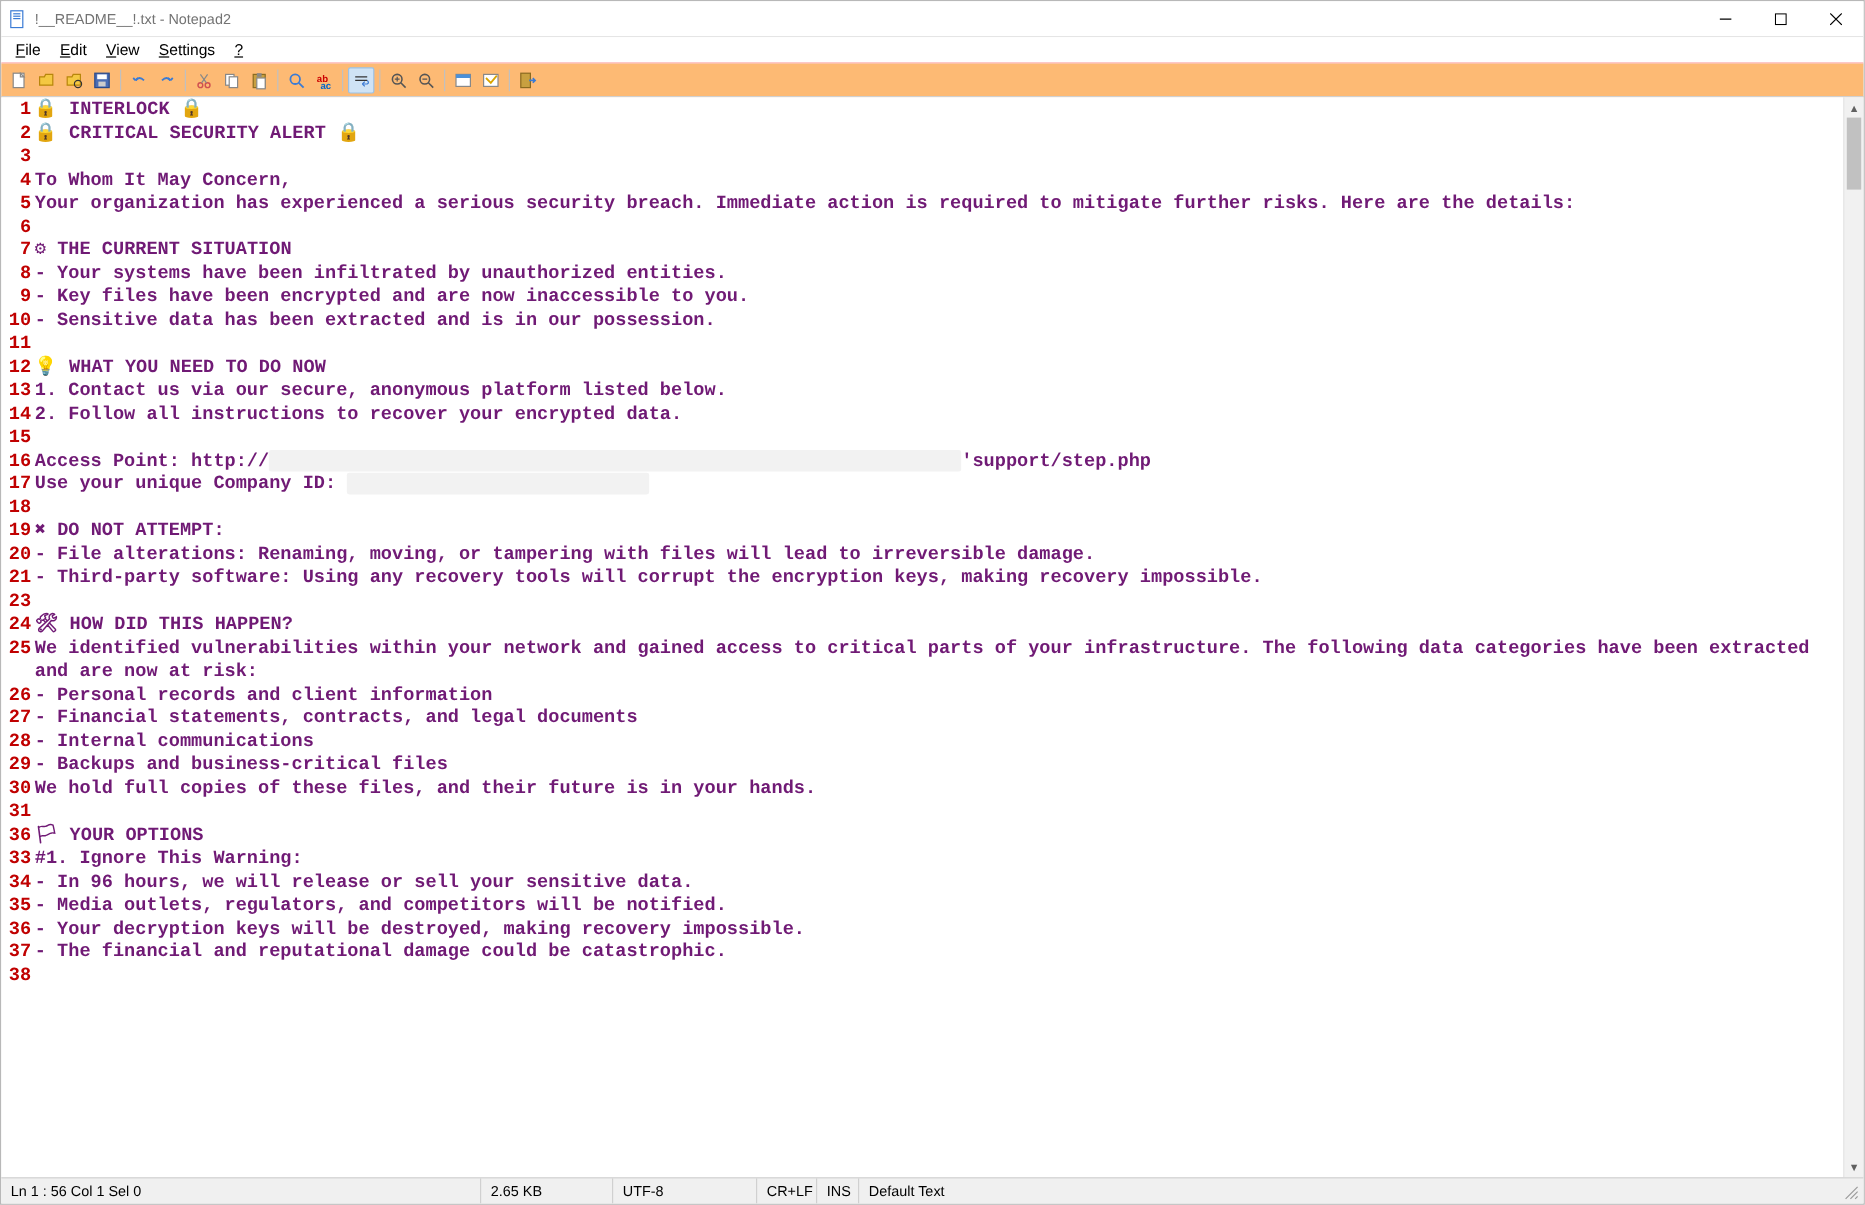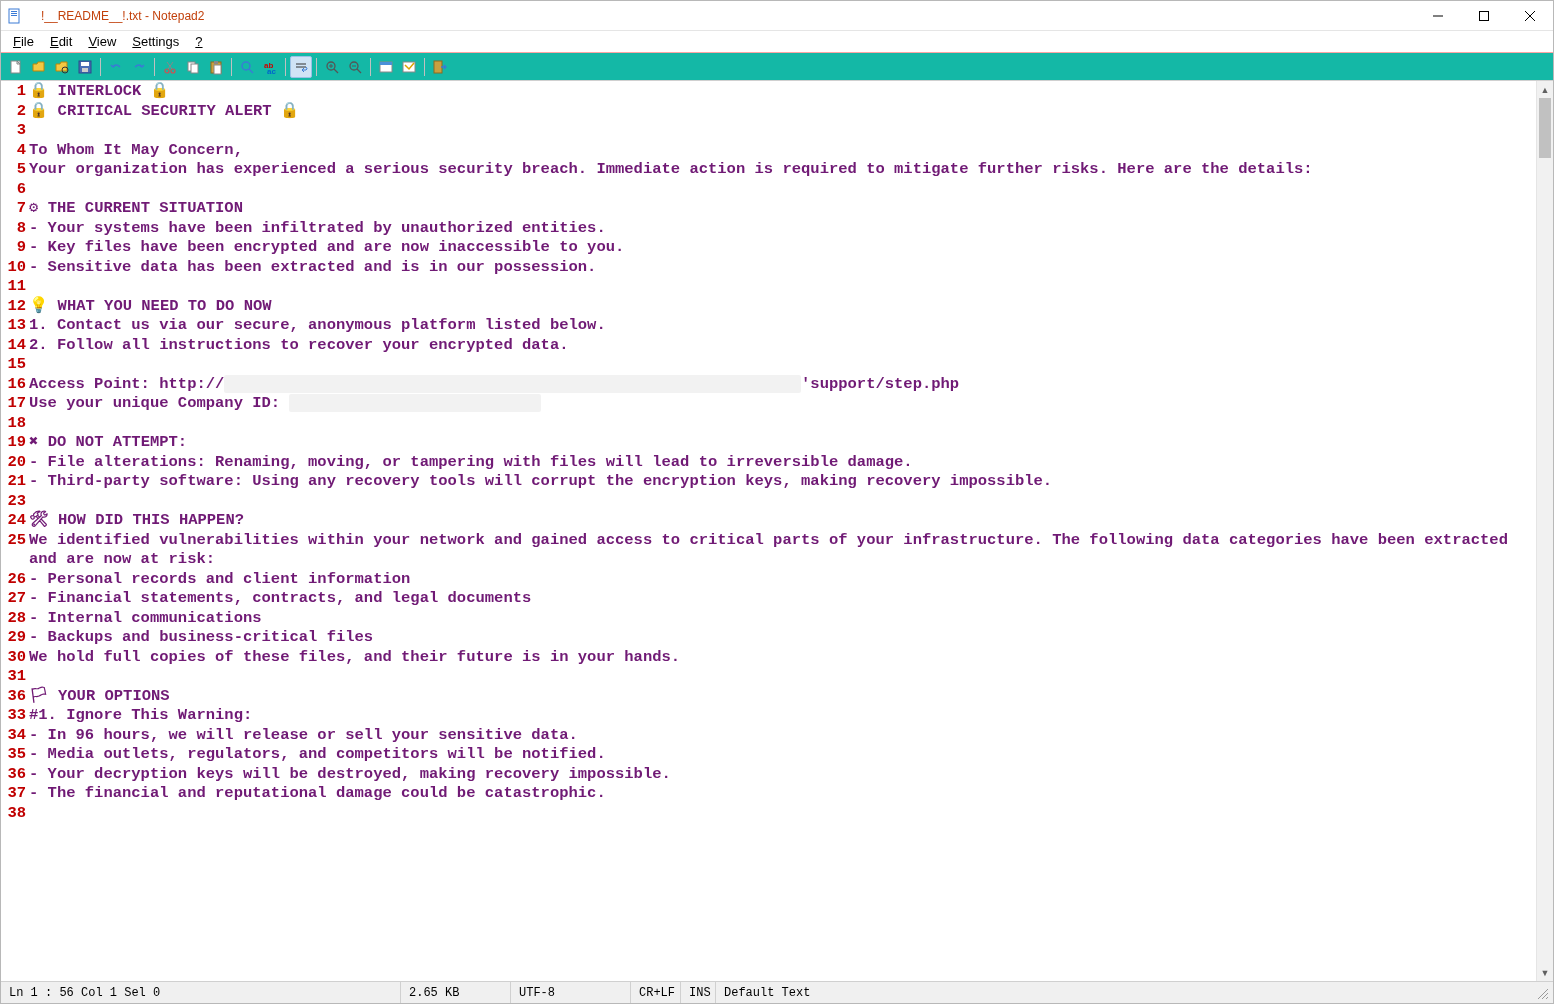--- a/index.html
+++ b/index.html
@@ -21,21 +21,21 @@
     display: flex;
     align-items: center;
     padding-left: 6px;
     border-bottom: 1px solid #e5e5e5;
   }
   .titlebar .app-icon {
     width: 16px; height: 16px;
     margin-right: 6px;
     display: inline-flex; align-items: center; justify-content: center;
   }
-  .titlebar .title { color: #c2410c; font-size: 12px; margin-left: 12px; }
+  .titlebar .title { color: #737373; font-size: 12px; }
   .titlebar .spacer { flex: 1; }
   .win-controls { display: flex; height: 100%; }
   .win-btn {
     width: 46px; height: 100%;
     display: flex; align-items: center; justify-content: center;
     font-family: "Segoe UI Symbol", sans-serif;
     font-size: 11px;
     color: #000;
   }
   
@@ -53,21 +53,21 @@
     color: #000;
   }
   .menubar .menu-item .ul { text-decoration: underline; }
   
   .toolbar {
     height: 28px;
     display: flex;
     align-items: center;
     padding: 2px 4px;
     gap: 1px;
-    background: #14b8a6;
+    background: #fdba74;
     border-bottom: 1px solid #d0d0d0;
   }
   .toolbar .tb-btn {
     width: 22px; height: 22px;
     display: flex; align-items: center; justify-content: center;
     border-radius: 2px;
   }
   .toolbar .tb-btn.active { background: #cfe3f5; border:1px solid #9ac1e6; }
   .toolbar .sep {
     width: 1px; height: 18px;
@@ -143,21 +143,20 @@
   }
   
   .statusbar {
     height: 22px;
     background: #f0f0f0;
     border-top: 1px solid #d0d0d0;
     display: flex;
     align-items: center;
     font-size: 12px;
     color: #000;
-    font-family: Liberation Mono, monospace;
   }
   .statusbar .cell {
     padding: 0 8px;
     border-right: 1px solid #d0d0d0;
     height: 100%;
     display: flex; align-items: center;
     white-space: nowrap;
   }
   .statusbar .cell.grip {
     border-right: none;

